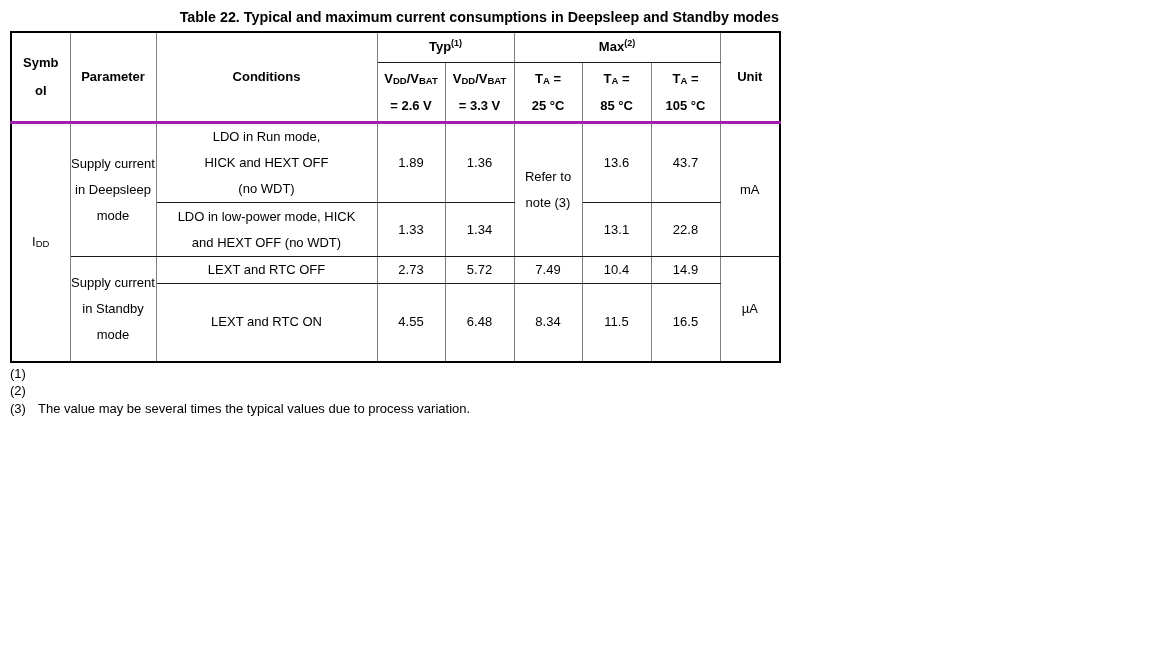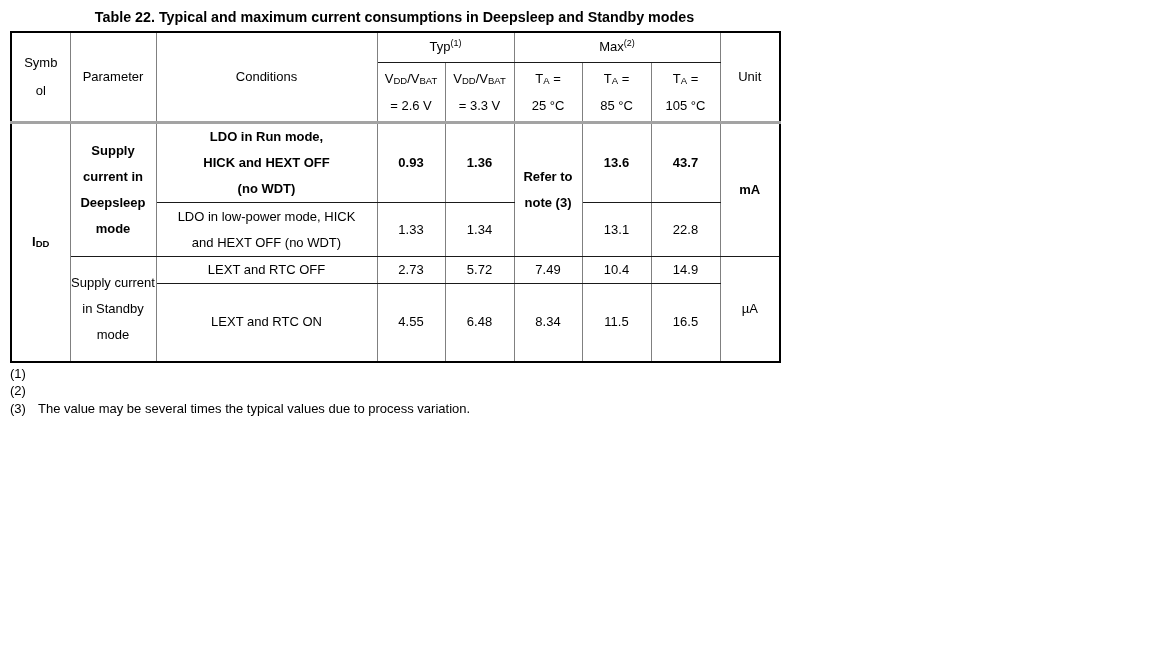--- a/index.html
+++ b/index.html
@@ -9,21 +9,21 @@
     background: #ffffff;
     font-family: "Liberation Sans", sans-serif;
     color: #000;
     overflow: hidden;
   }
   .doc { position: relative; width: 1152px; height: 648px; }
 
   .table-title {
     position: absolute;
     top: 9px; left: 10px; width: 769px;
-    text-align: center;
+    text-align: right;
     font-size: 14.3px;
     font-weight: bold;
     white-space: nowrap;
   }
 
   table.spec {
     position: absolute;
     top: 31px; left: 10px;
     width: 769px;
     border-collapse: collapse;
@@ -35,28 +35,28 @@
     border-right: 1px solid #808080;
     border-top: 1px solid #1a1a1a;
     border-bottom: 1px solid #1a1a1a;
     padding: 0;
     font-size: 13px;
     line-height: 26px;
     text-align: center;
     vertical-align: middle;
     overflow: hidden;
   }
-  .spec th { font-weight: normal; }
+  .spec th { font-weight: bold; }
   .spec thead tr.group-row { height: 30px; }
   .spec thead tr.sub-row   { height: 60px; margin-top: 27px; }
   .spec tbody tr.r1 { height: 79px; }
   .spec tbody tr.r2 { height: 54px; }
   .spec tbody tr.r3 { height: 25px; }
   .spec tbody tr.r4 { height: 78px; }
-  .spec tbody tr.r1 td { border-top: 3px solid #a3a3a3; font-weight: bold; }
+  .spec tbody tr.r1 td { border-top: 3px solid #a21caf; }
   .spec thead tr.group-row th { line-height: 28px; }
 
   .pre { white-space: pre-line; }
   .left { text-align: left; padding-left: 6px; padding-right: 3px; }
 
   sub.sb {
     font-size: 9.5px;
     vertical-align: baseline;
     position: relative;
     top: 1.5px;
@@ -115,21 +115,21 @@
         <th><span>T</span><sub class="sb">A</sub><span> =</span><br><span>105 °C</span></th>
       </tr>
     </thead>
     <tbody>
       <tr class="r1">
         <td rowspan="4"><span>I</span><sub class="sb">DD</sub></td>
         <td rowspan="2" class="left">Supply current in Deepsleep mode</td>
         <td class="left pre">LDO in Run mode,
 HICK and HEXT OFF
 (no WDT)</td>
-        <td>0.93</td>
+        <td>1.89</td>
         <td>1.36</td>
         <td rowspan="2" class="pre">Refer to
 note (3)</td>
         <td>13.6</td>
         <td>43.7</td>
         <td rowspan="2">mA</td>
       </tr>
       <tr class="r2">
         <td class="left pre">LDO in low-power mode, HICK
 and HEXT OFF (no WDT)</td>

